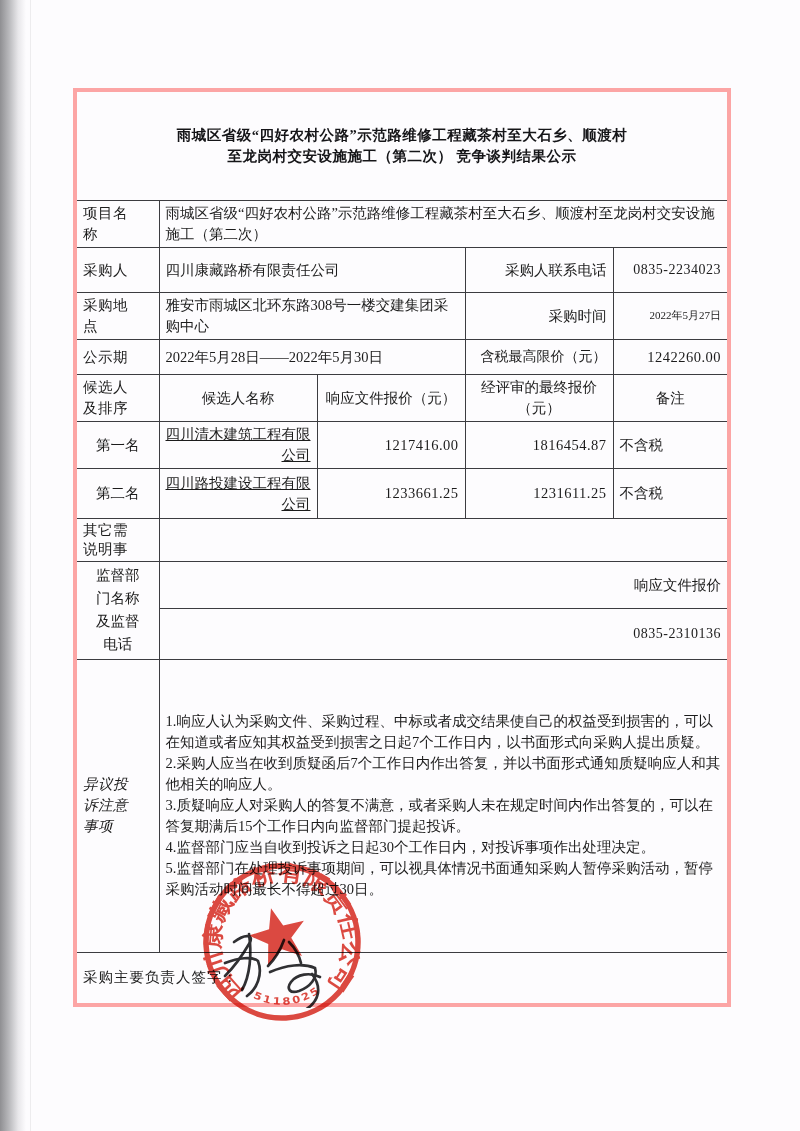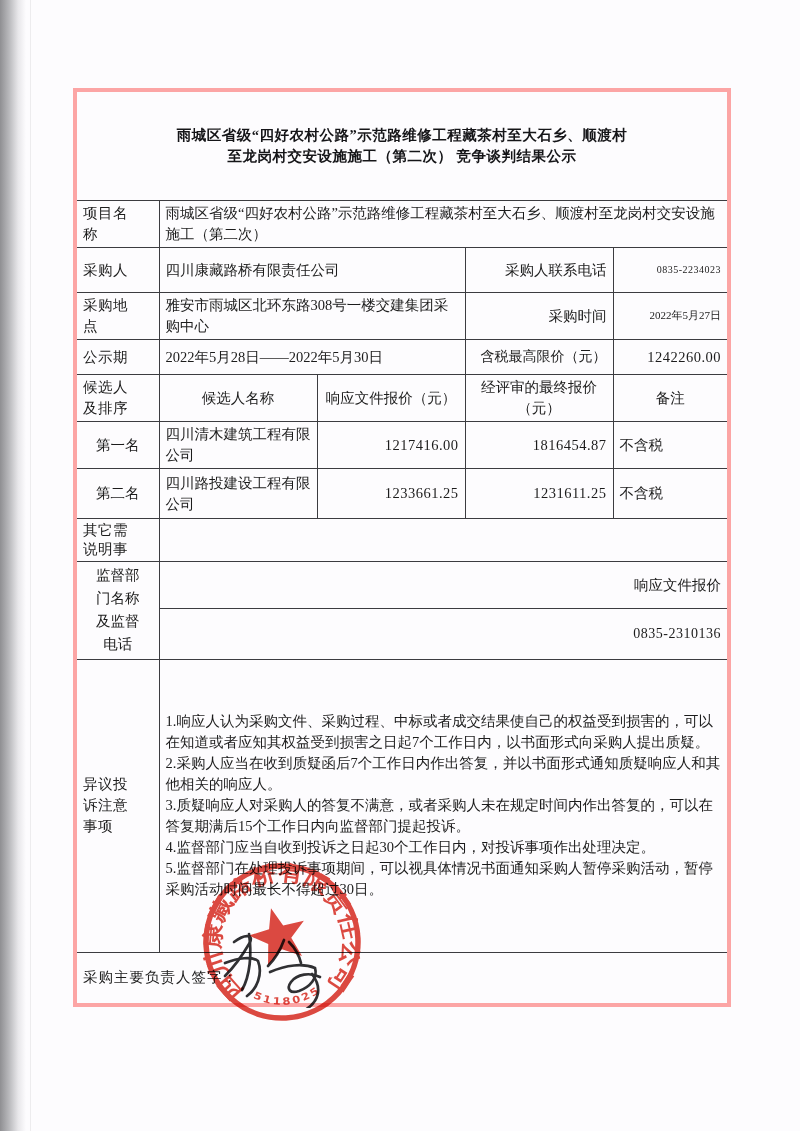--- a/index.html
+++ b/index.html
@@ -52,30 +52,30 @@
   .h-other{height:34px}
   .h-sup1{height:37px}
   .h-sup2{height:39px}
   .h-notice{height:293px}
   .h-sign{height:53px}
 
   td.ctr{text-align:right;}
   td.val-left{padding-left:10px;}
   .loc-val{font-size:13.5px;padding-left:8px;}
   .num{font-size:13px;letter-spacing:.5px;}
-  .cand-name{font-size:12.5px;text-align:left;padding:2px 2px;}
+  .cand-name{font-size:12.5px;text-align:right;padding:2px 2px;text-decoration:underline;}
   .rank{font-size:13px;text-align:center;}
   .note-cell{font-size:15px;}
   .head-cell{text-align:center;font-size:14.5px;line-height:1.5;}
   td.notice-body{
     vertical-align:bottom;
     padding:6px 8px 5px 12px;
     font-size:14.6px;line-height:22.4px;
   }
-  td.notice-lbl{vertical-align:middle;line-height:1.65;}
+  td.notice-lbl{vertical-align:middle;line-height:1.65;font-style:italic;}
   td.sign-cell{font-size:15.5px;padding-left:8px;letter-spacing:1px;}
 
   
   .stamp{
     position:absolute;left:197px;top:857px;width:170px;height:170px;
     mix-blend-mode:multiply;opacity:.88;
     transform:rotate(-3deg);
     pointer-events:none;
   }
   .signature{
@@ -106,21 +106,21 @@
 
   <tr class="h-project">
     <td class="lbl">项目名<br>称</td>
     <td colspan="4" class="val-left">雨城区省级“四好农村公路”示范路维修工程藏茶村至大石乡、顺渡村至龙岗村交安设施施工（第二次）</td>
   </tr>
 
   <tr class="h-purchaser">
     <td class="lbl">采购人</td>
     <td colspan="2" class="val-left">四川康藏路桥有限责任公司</td>
     <td class="ctr">采购人联系电话</td>
-    <td class="ctr num" style="font-size:10px">0835-2234023</td>
+    <td class="ctr num" style="font-size:14px">0835-2234023</td>
   </tr>
 
   <tr class="h-location">
     <td class="lbl">采购地<br>点</td>
     <td colspan="2" class="loc-val">雅安市雨城区北环东路308号一楼交建集团采购中心</td>
     <td class="ctr">采购时间</td>
     <td class="ctr" style="font-size:11px">2022年5月27日</td>
   </tr>
 
   <tr class="h-publicity">

